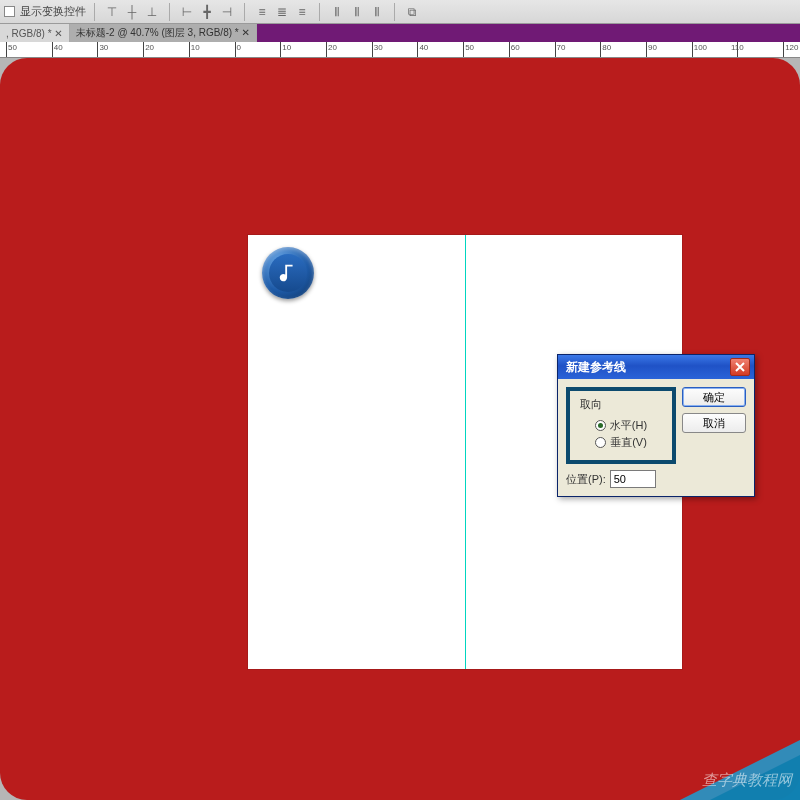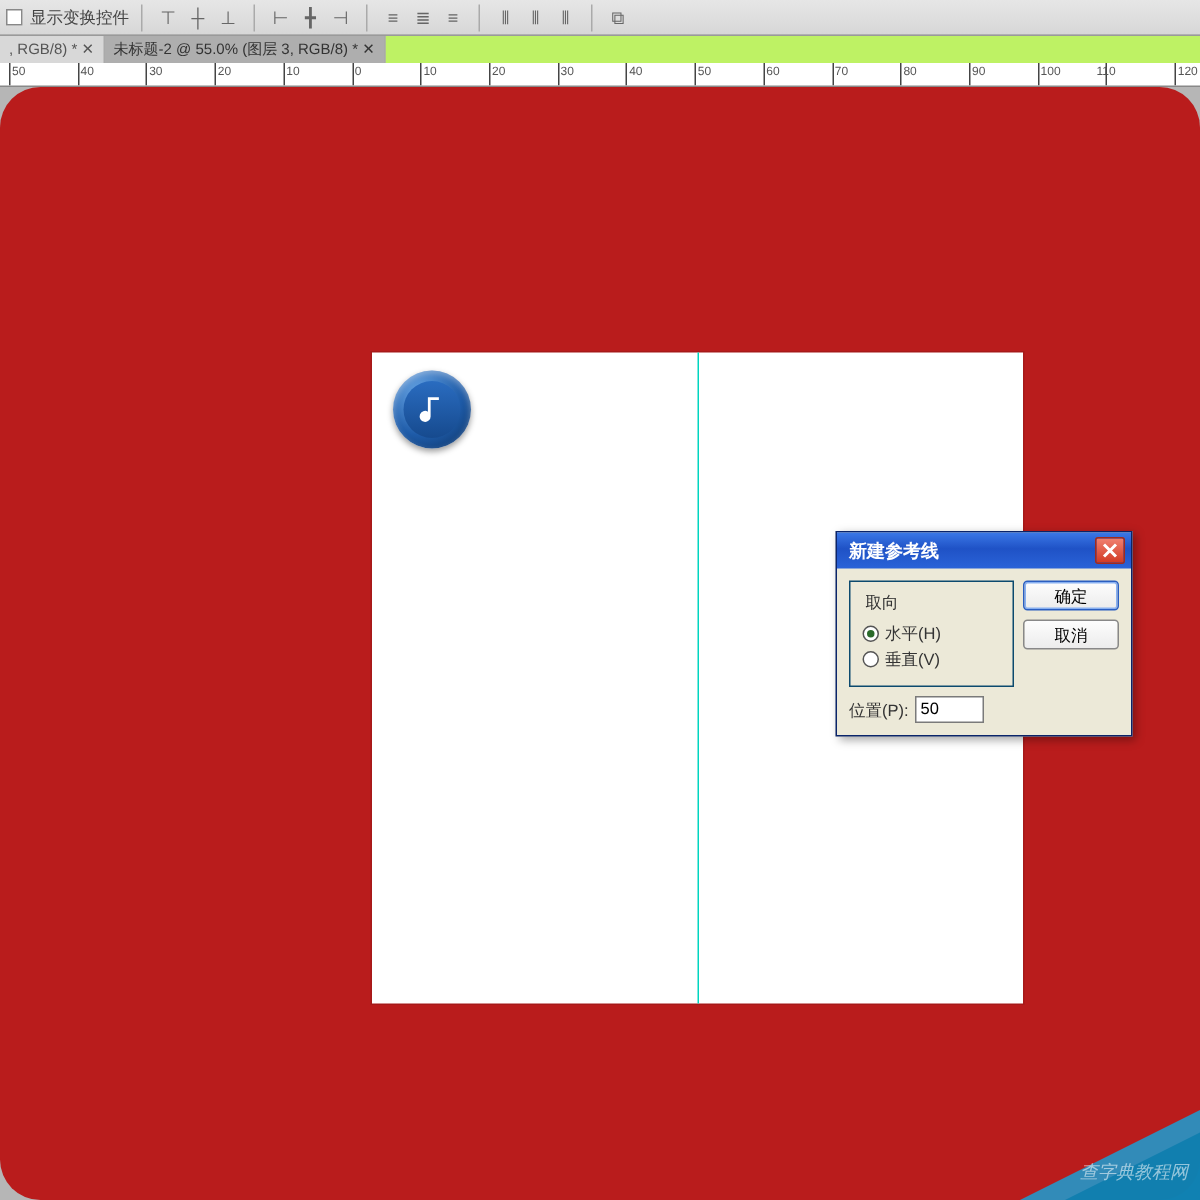--- a/index.html
+++ b/index.html
@@ -5,21 +5,21 @@
 * { margin: 0; padding: 0; box-sizing: border-box; font-family: "Microsoft YaHei", Tahoma, sans-serif; }
 body { width: 800px; height: 800px; background: #b6b6b6; overflow: hidden; position: relative; }
 
 
 .options-bar { height: 24px; background: linear-gradient(#e6e6e6,#d7d7d7); border-bottom: 1px solid #9a9a9a; display: flex; align-items: center; padding: 0 4px; gap: 2px; font-size: 11px; color: #444; }
 .options-bar .checkbox { width: 11px; height: 11px; border: 1px solid #888; background: #fff; display: inline-block; margin-right: 3px; vertical-align: middle; }
 .options-bar .sep { width: 1px; height: 18px; background: #aaa; margin: 0 6px; }
 .options-bar .tool-ico { width: 16px; height: 16px; display: inline-flex; align-items: center; justify-content: center; color: #666; font-size: 12px; margin: 0 1px; cursor: pointer; }
 
 
-.tabs { height: 18px; background: #bef264; display: flex; }
+.tabs { height: 18px; background: #701a75; display: flex; }
 .tab { height: 18px; padding: 0 6px; font-size: 10px; display: flex; align-items: center; gap: 4px; color: #555; border-right: 1px solid #aaa; }
 .tab.inactive { background: #d8d8d8; }
 .tab.active { background: #aeaeae; color: #333; }
 
 
 .ruler { height: 16px; background: #fff; border-bottom: 1px solid #888; position: relative; font-size: 9px; color: #333; overflow: hidden; }
 .ruler .tick { position: absolute; top: 0; width: 1px; height: 100%; background: #444; }
 .ruler .label { position: absolute; top: 1px; font-size: 8px; color: #555; }
 
 
@@ -32,33 +32,33 @@
 .music-icon .inner { width: 38px; height: 38px; border-radius: 50%; background: linear-gradient(#2a6cc0,#164a8e); display: flex; align-items: center; justify-content: center; }
 .music-icon svg { width: 22px; height: 22px; }
 
 
 .dialog { position: absolute; left: 557px; top: 296px; width: 198px; background: #ece9d8; border: 1px solid #0a246a; box-shadow: 2px 2px 6px rgba(0,0,0,0.35); font-size: 12px; }
 .titlebar { height: 24px; background: linear-gradient(#3b78e7,#1f52c6 45%,#2a63d8); color: #fff; display: flex; align-items: center; padding: 0 4px 0 8px; font-weight: bold; font-size: 12px; }
 .titlebar .spacer { flex: 1; }
 .titlebar .close-btn { width: 20px; height: 18px; background: linear-gradient(#f08070,#d23a24); border: 1px solid #a52a1a; border-radius: 2px; color: #fff; display: flex; align-items: center; justify-content: center; font-size: 12px; cursor: pointer; }
 .dialog-body { padding: 8px; display: flex; gap: 6px; }
 .left-col { flex: 1; }
-.fieldset { border: 1px solid #0c4a6e; padding: 6px 8px 8px; margin-bottom: 6px; }
+.fieldset { border: 4px solid #0c4a6e; padding: 6px 8px 8px; margin-bottom: 6px; }
 .fieldset .legend { font-size: 11px; color: #333; margin-top: -12px; margin-bottom: 4px; background: #ece9d8; display: inline-block; padding: 0 2px; }
-.radio-row { display: flex; align-items: center; gap: 4px; font-size: 11px; color: #333; margin: 2px 0; cursor: pointer; }
+.radio-row { display: flex; align-items: center; gap: 4px; font-size: 11px; color: #333; margin: 2px 0; cursor: pointer; justify-content: center; }
 .radio { width: 11px; height: 11px; border: 1px solid #555; border-radius: 50%; background: #fff; display: inline-flex; align-items: center; justify-content: center; }
 .radio.checked::after { content: ""; width: 5px; height: 5px; background: #2a6a2a; border-radius: 50%; }
 .pos-row { display: flex; align-items: center; gap: 4px; font-size: 11px; color: #333; }
 .pos-row input { width: 46px; height: 18px; border: 1px solid #7a7a7a; background: #fff; font-size: 11px; padding: 0 3px; }
 .btn-col { display: flex; flex-direction: column; gap: 6px; }
 .win-btn { width: 64px; height: 20px; background: linear-gradient(#fdfdfd,#ececec); border: 1px solid #888; border-radius: 3px; font-size: 11px; cursor: pointer; }
 .win-btn.default { border: 1px solid #2a5ec0; box-shadow: 0 0 0 1px #88b0f0 inset; }
 
 
-.watermark { position: absolute; right: 8px; bottom: 10px; font-size: 12px; color: rgba(255,255,255,0.55); font-style: italic; }
+.watermark { position: absolute; right: 8px; bottom: 10px; font-size: 15px; color: rgba(255,255,255,0.55); font-style: italic; }
 .corner-tri { position: absolute; right: 0; bottom: 0; width: 0; height: 0; border-left: 120px solid transparent; border-bottom: 60px solid #1a9fd4; opacity: 0.85; }
 .corner-tri2 { position: absolute; right: 0; bottom: 0; width: 0; height: 0; border-left: 90px solid transparent; border-bottom: 45px solid #0d7dae; opacity: 0.9; }
 </style>
 </head>
 <body>
 
 <div class="options-bar">
   <span class="checkbox"></span>
   <span>显示变换控件</span>
   <span class="sep"></span>
@@ -79,21 +79,21 @@
   <span class="tool-ico">⦀</span>
   <span class="sep"></span>
   <span class="tool-ico">⧉</span>
 </div>
 
 <div class="tabs">
   <div class="tab inactive">
     <span>, RGB/8) * ✕</span>
   </div>
   <div class="tab active">
-    <span>未标题-2 @ 55.0% (图层 3, RGB/8) * ✕</span>
+    <span>未标题-2 @ 40.7% (图层 3, RGB/8) * ✕</span>
   </div>
 </div>
 
 <div class="ruler" id="ruler">
     <div class="tick" style="left: 6px;"></div>
     <div class="label" style="left: 8px;">50</div>
     <div class="tick" style="left: 51.7143px;"></div>
     <div class="label" style="left: 53.7143px;">40</div>
     <div class="tick" style="left: 97.4286px;"></div>
     <div class="label" style="left: 99.4286px;">30</div>

